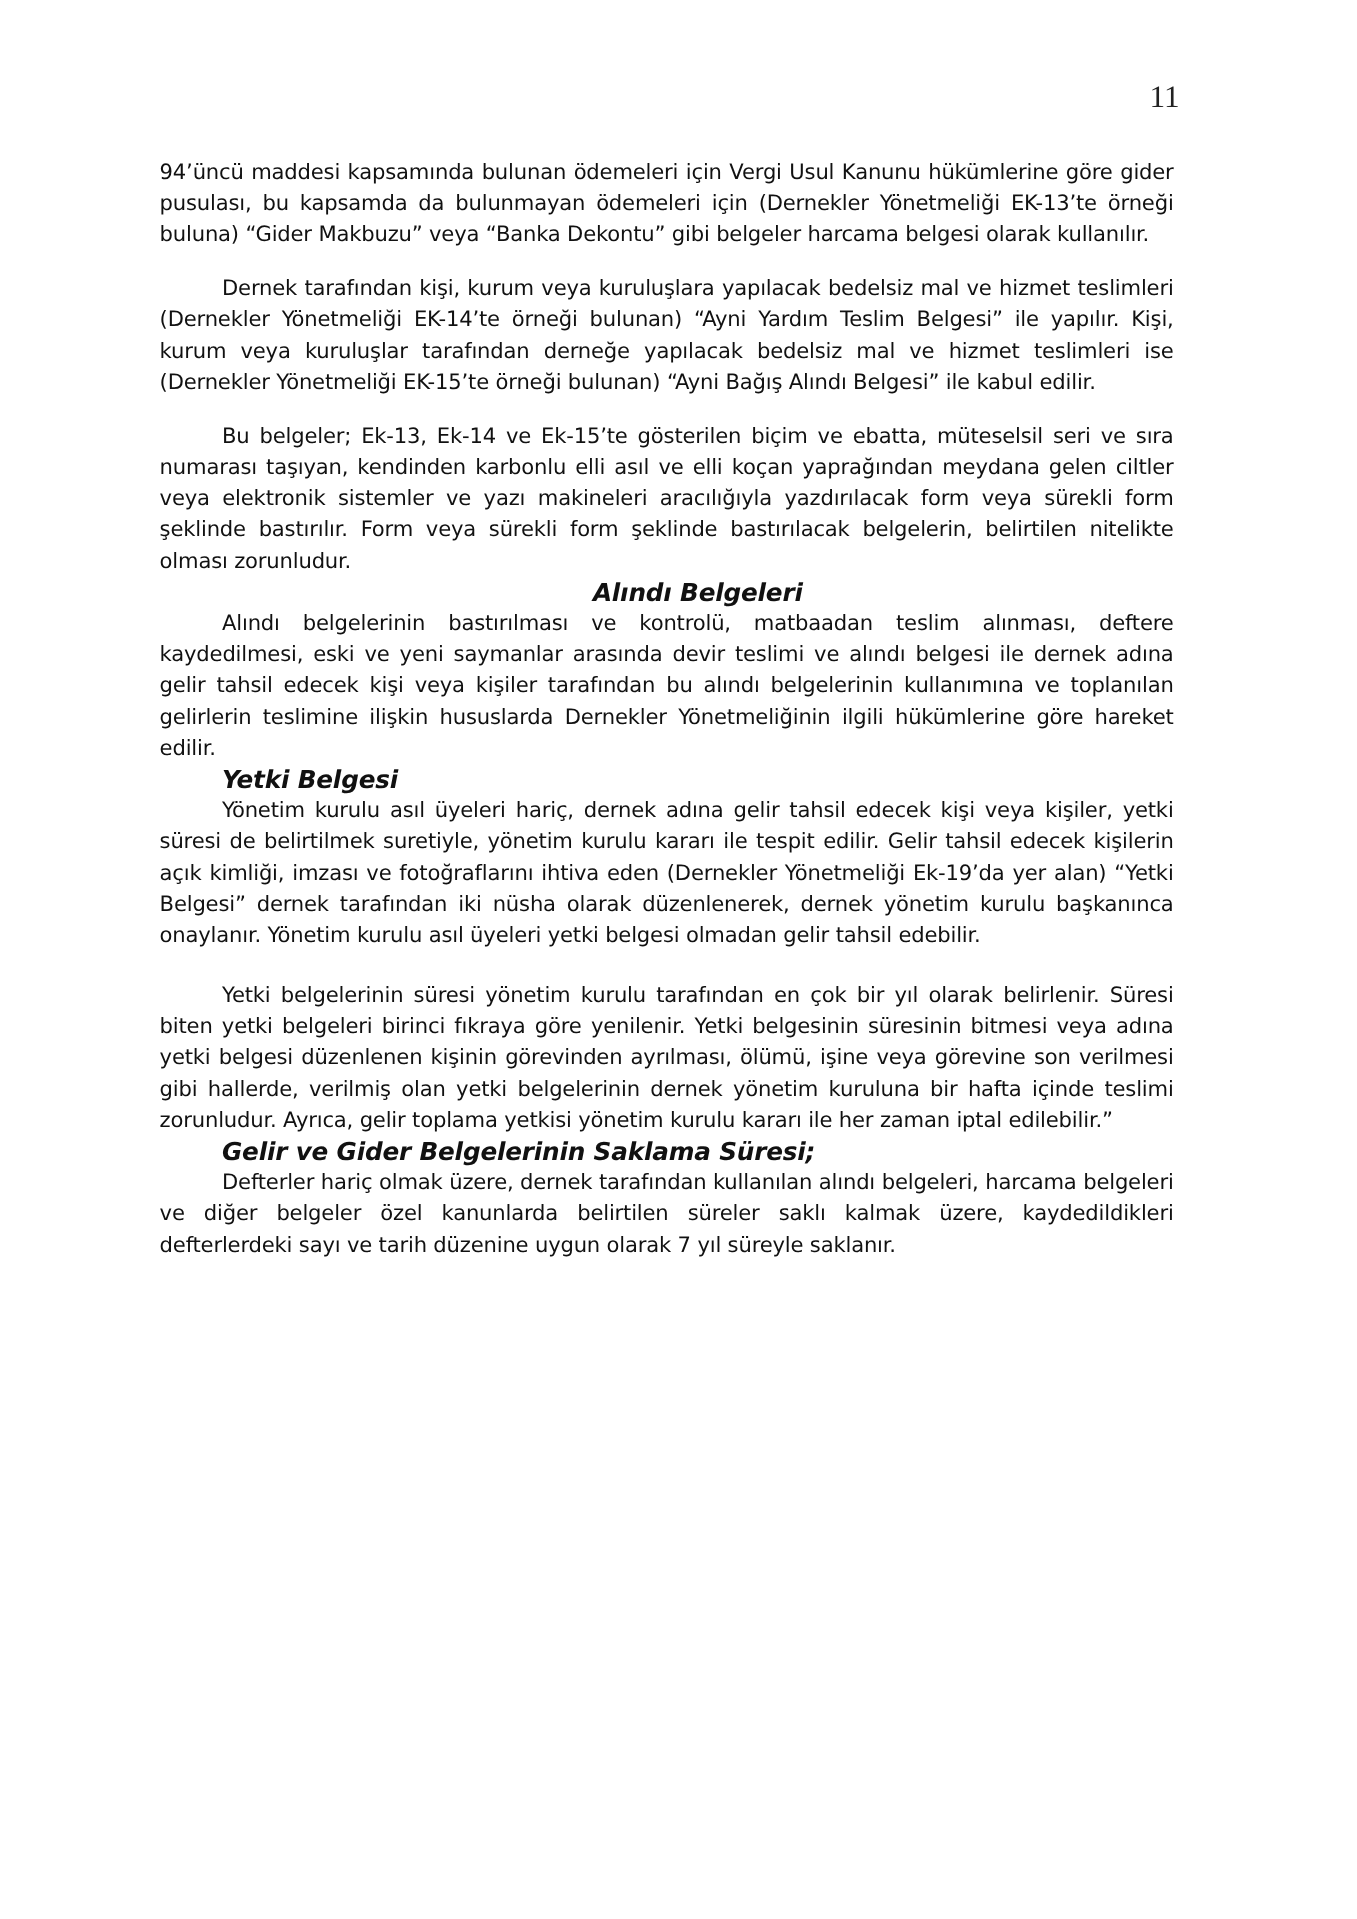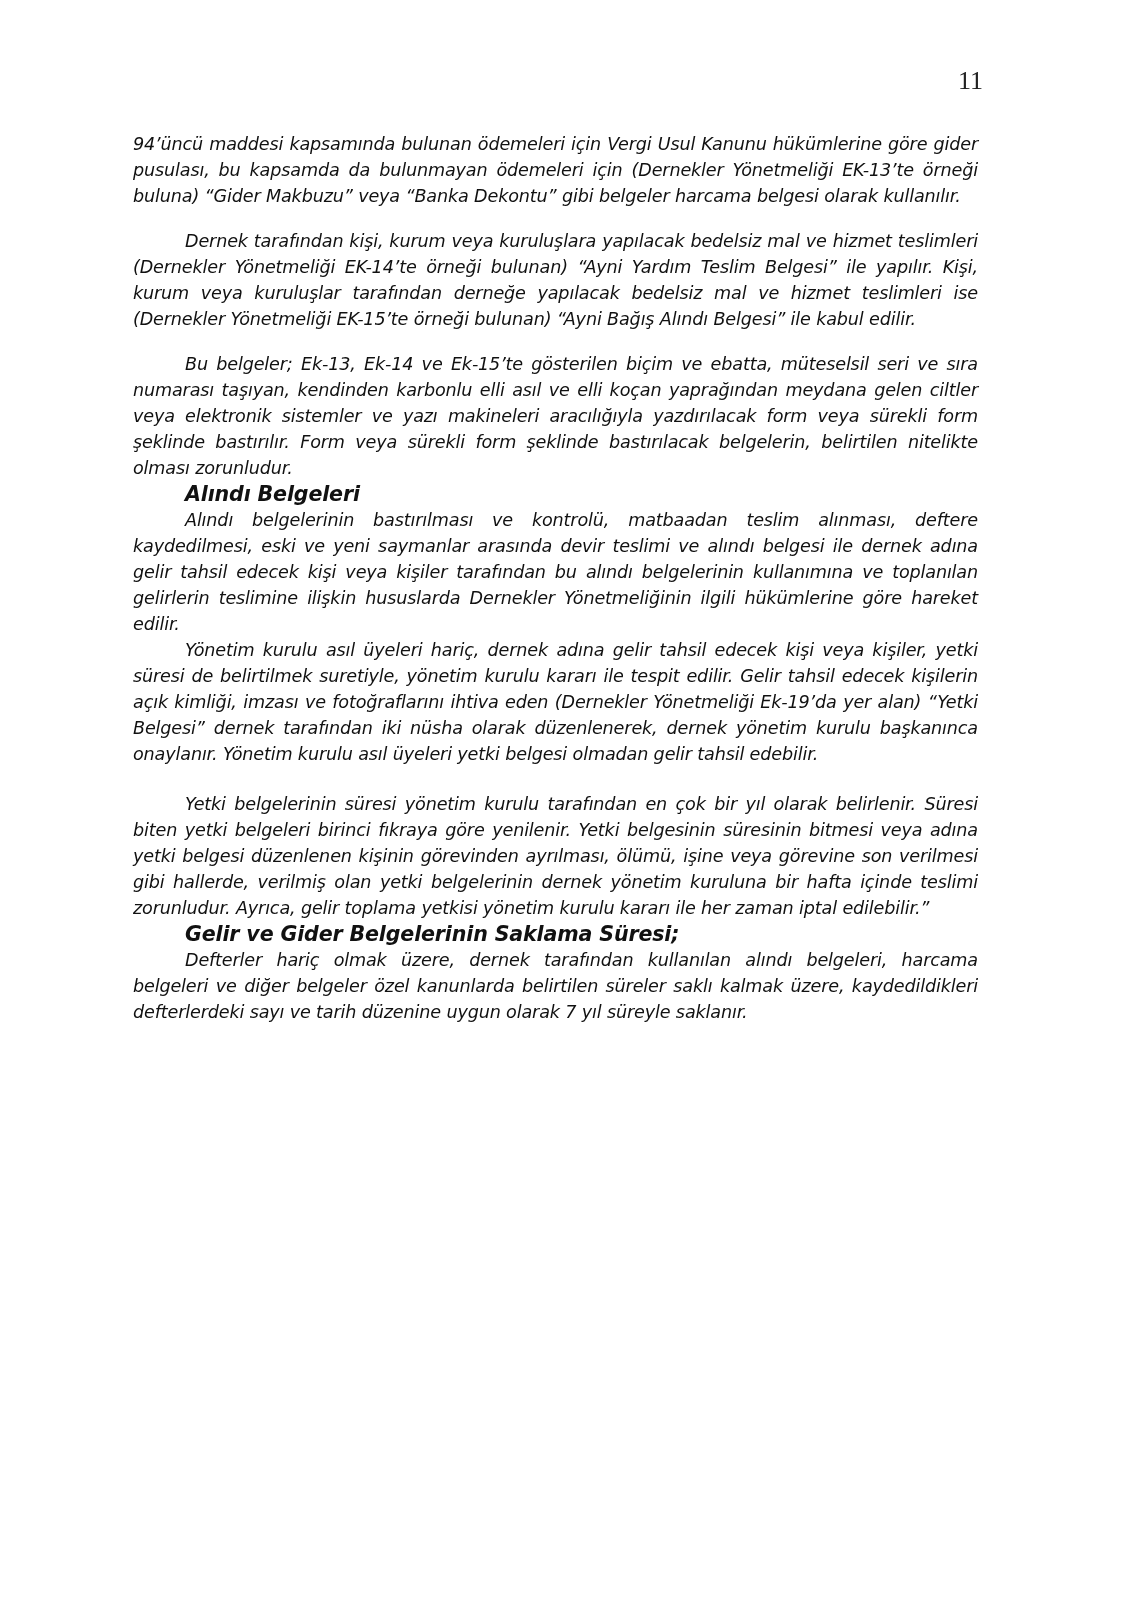--- a/index.html
+++ b/index.html
@@ -7,40 +7,41 @@
     .page-number {
       position: absolute; top: 66px; right: 148px;
       font-family: "Liberation Serif", "DejaVu Serif", serif;
       font-size: 26px; color: #222;
     }
     .content {
       position: absolute; left: 133px; top: 131px; width: 845px;
       font-family: "DejaVu Sans", sans-serif;
       font-size: 17.6px; line-height: 26px; letter-spacing: -0.15px;
     }
-    .para { margin: 0; text-align: justify; font-style: italic; }
+    .para { margin: 0; text-align: justify; }
     .para.indent { text-indent: 52px; }
     .gap-lg { margin-top: 19px; }
-    .gap-xl { margin-top: 50px; }
+    .gap-xl { margin-top: 50px; text-align: center; }
     .gap-md { margin-top: 24px; }
     .heading {
       margin: 0; padding-left: 52px; font-weight: bold; font-style: italic;
     }
   </style>
 </head>
 <body>
 
 <div class="page-number">11</div>
 
 <div class="content">
   <p class="para">94’üncü maddesi kapsamında bulunan ödemeleri için Vergi Usul Kanunu hükümlerine göre gider pusulası, bu kapsamda da bulunmayan ödemeleri için (Dernekler Yönetmeliği EK-13’te örneği buluna) “Gider Makbuzu” veya “Banka Dekontu” gibi belgeler harcama belgesi olarak kullanılır.</p>
   <p class="para indent gap-lg">Dernek tarafından kişi, kurum veya kuruluşlara yapılacak bedelsiz mal ve hizmet teslimleri (Dernekler Yönetmeliği EK-14’te örneği bulunan) “Ayni Yardım Teslim Belgesi” ile yapılır. Kişi, kurum veya kuruluşlar tarafından derneğe yapılacak bedelsiz mal ve hizmet teslimleri ise (Dernekler Yönetmeliği EK-15’te örneği bulunan) “Ayni Bağış Alındı Belgesi” ile kabul edilir.</p>
   <p class="para indent gap-lg">Bu belgeler; Ek-13, Ek-14 ve Ek-15’te gösterilen biçim ve ebatta, müteselsil seri ve sıra numarası taşıyan, kendinden karbonlu elli asıl ve elli koçan yaprağından meydana gelen ciltler veya elektronik sistemler ve yazı makineleri aracılığıyla yazdırılacak form veya sürekli form şeklinde bastırılır. Form veya sürekli form şeklinde bastırılacak belgelerin, belirtilen nitelikte olması zorunludur.</p>
 
   <h3 class="heading gap-xl">Alındı Belgeleri</h3>
   <p class="para indent">Alındı belgelerinin bastırılması ve kontrolü, matbaadan teslim alınması, deftere kaydedilmesi, eski ve yeni saymanlar arasında devir teslimi ve alındı belgesi ile dernek adına gelir tahsil edecek kişi veya kişiler tarafından bu alındı belgelerinin kullanımına ve toplanılan gelirlerin teslimine ilişkin hususlarda Dernekler Yönetmeliğinin ilgili hükümlerine göre hareket edilir.</p>
 
+  <h3 class="heading">Yetki Belgesi</h3>
   <p class="para indent">Yönetim kurulu asıl üyeleri hariç, dernek adına gelir tahsil edecek kişi veya kişiler, yetki süresi de belirtilmek suretiyle, yönetim kurulu kararı ile tespit edilir. Gelir tahsil edecek kişilerin açık kimliği, imzası ve fotoğraflarını ihtiva eden (Dernekler Yönetmeliği Ek-19’da yer alan) “Yetki Belgesi” dernek tarafından iki nüsha olarak düzenlenerek, dernek yönetim kurulu başkanınca onaylanır. Yönetim kurulu asıl üyeleri yetki belgesi olmadan gelir tahsil edebilir.</p>
   <p class="para indent gap-md">Yetki belgelerinin süresi yönetim kurulu tarafından en çok bir yıl olarak belirlenir. Süresi biten yetki belgeleri birinci fıkraya göre yenilenir. Yetki belgesinin süresinin bitmesi veya adına yetki belgesi düzenlenen kişinin görevinden ayrılması, ölümü, işine veya görevine son verilmesi gibi hallerde, verilmiş olan yetki belgelerinin dernek yönetim kuruluna bir hafta içinde teslimi zorunludur. Ayrıca, gelir toplama yetkisi yönetim kurulu kararı ile her zaman iptal edilebilir.”</p>
 
   <h3 class="heading gap-md">Gelir ve Gider Belgelerinin Saklama Süresi;</h3>
   <p class="para indent">Defterler hariç olmak üzere, dernek tarafından kullanılan alındı belgeleri, harcama belgeleri ve diğer belgeler özel kanunlarda belirtilen süreler saklı kalmak üzere, kaydedildikleri defterlerdeki sayı ve tarih düzenine uygun olarak 7 yıl süreyle saklanır.</p>
 </div>
 
 </body></html>

